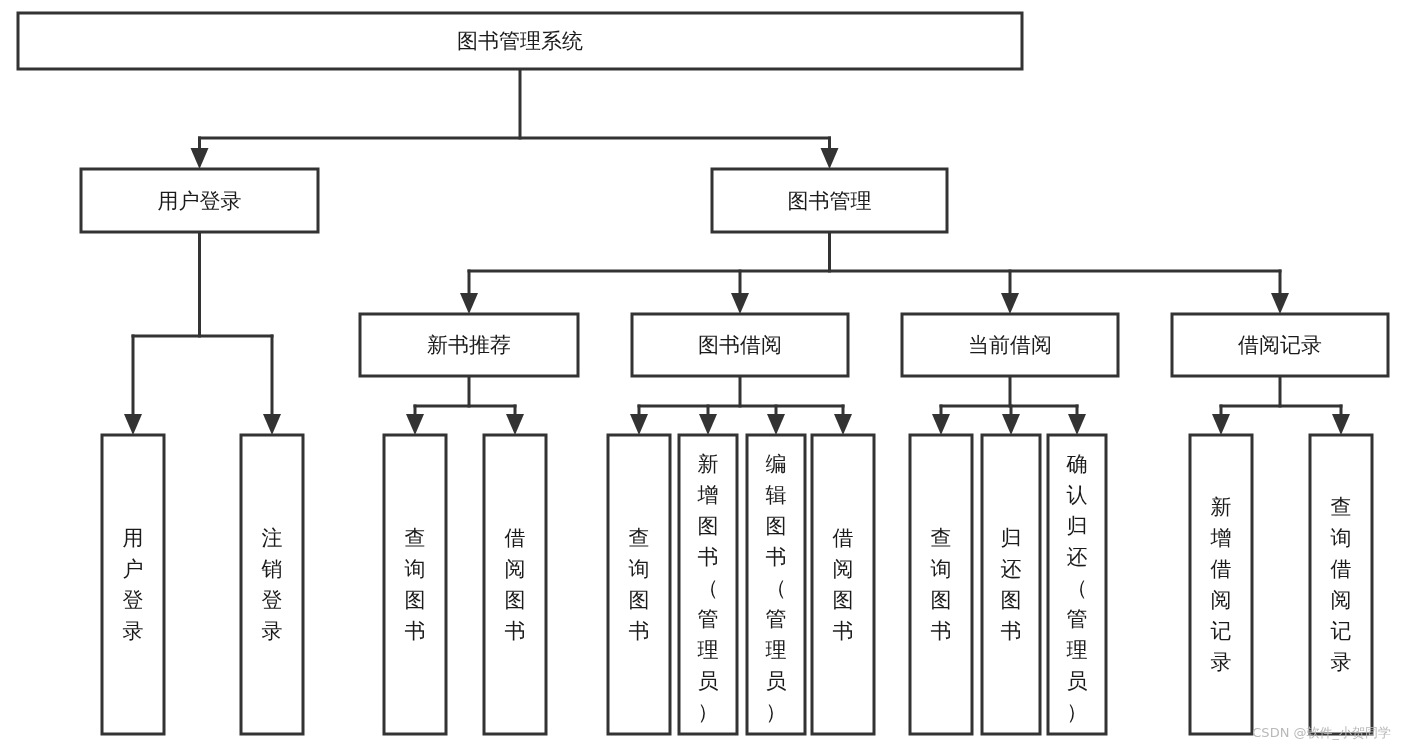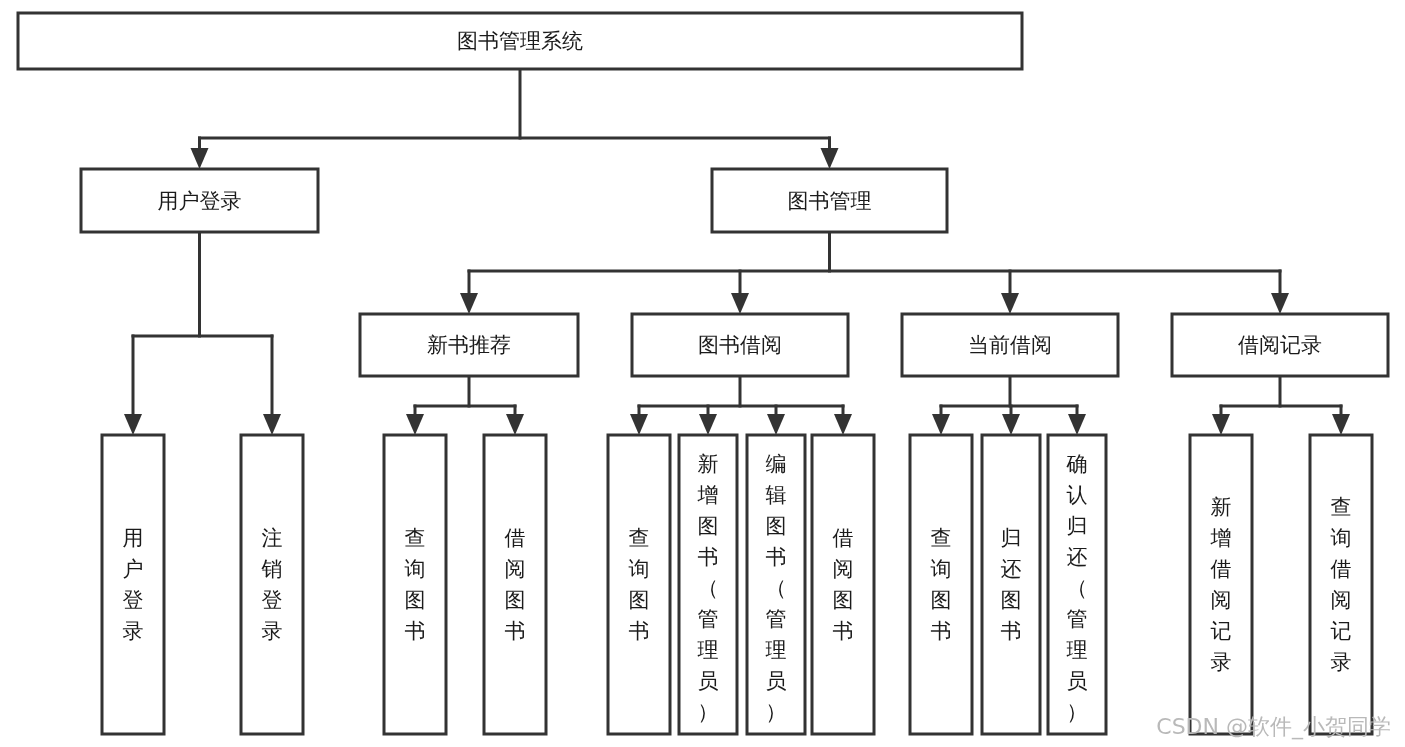--- a/index.html
+++ b/index.html
@@ -52,21 +52,21 @@
     font-size: 21px;
     fill: #1b1b1b;
     text-anchor: middle;
     letter-spacing: 0px;
   }
   .watermark-text {
     position: absolute;
     right: 14px;
     bottom: 5px;
     font-family: "DejaVu Sans", "Liberation Sans", sans-serif;
-    font-size: 22px;
+    font-size: 13px;
     color: #b9b9b9;
     white-space: nowrap;
     user-select: none;
   }
 </style>
 </head>
 <body>
 
 <div id="diagram-root">
   <svg class="chart-surface" viewBox="0 0 1405 747">

